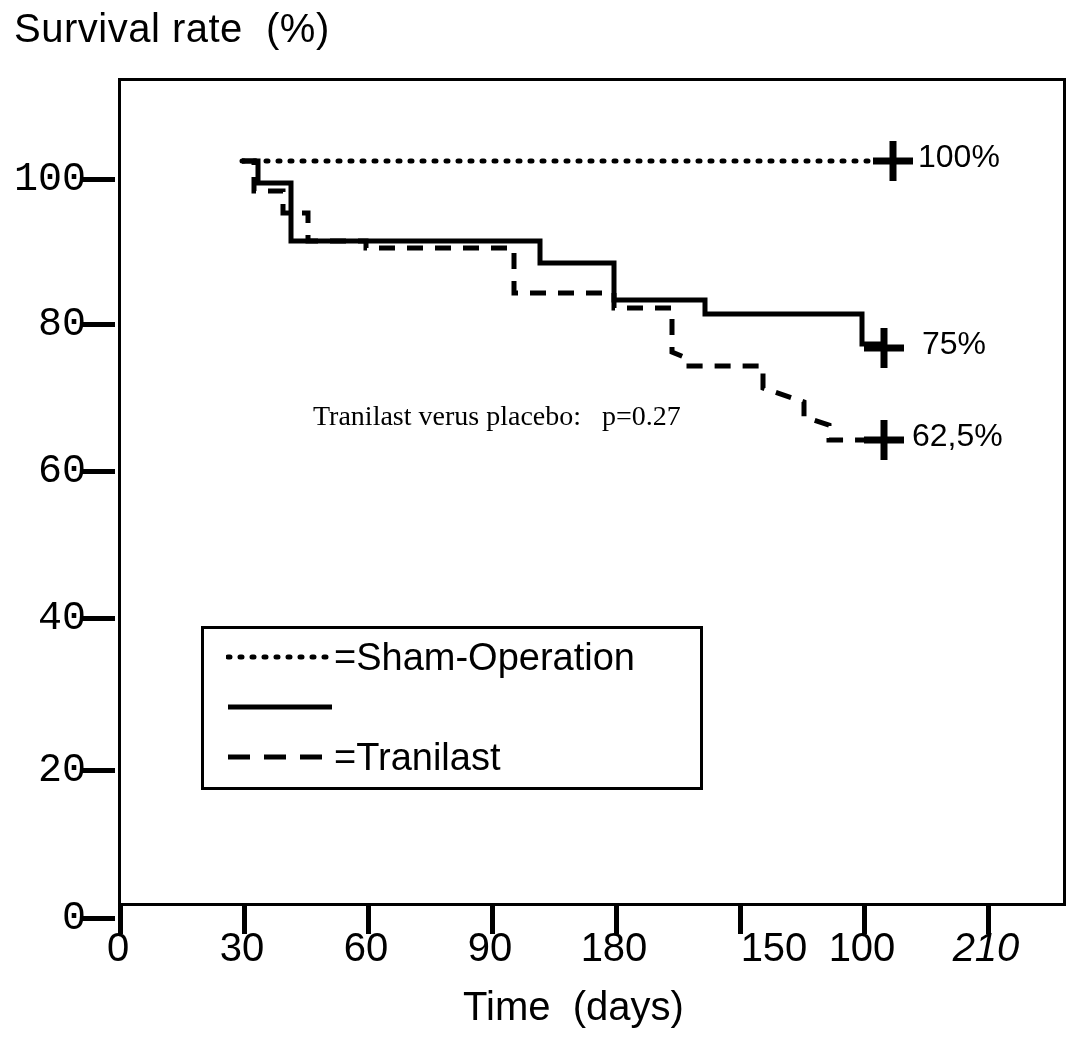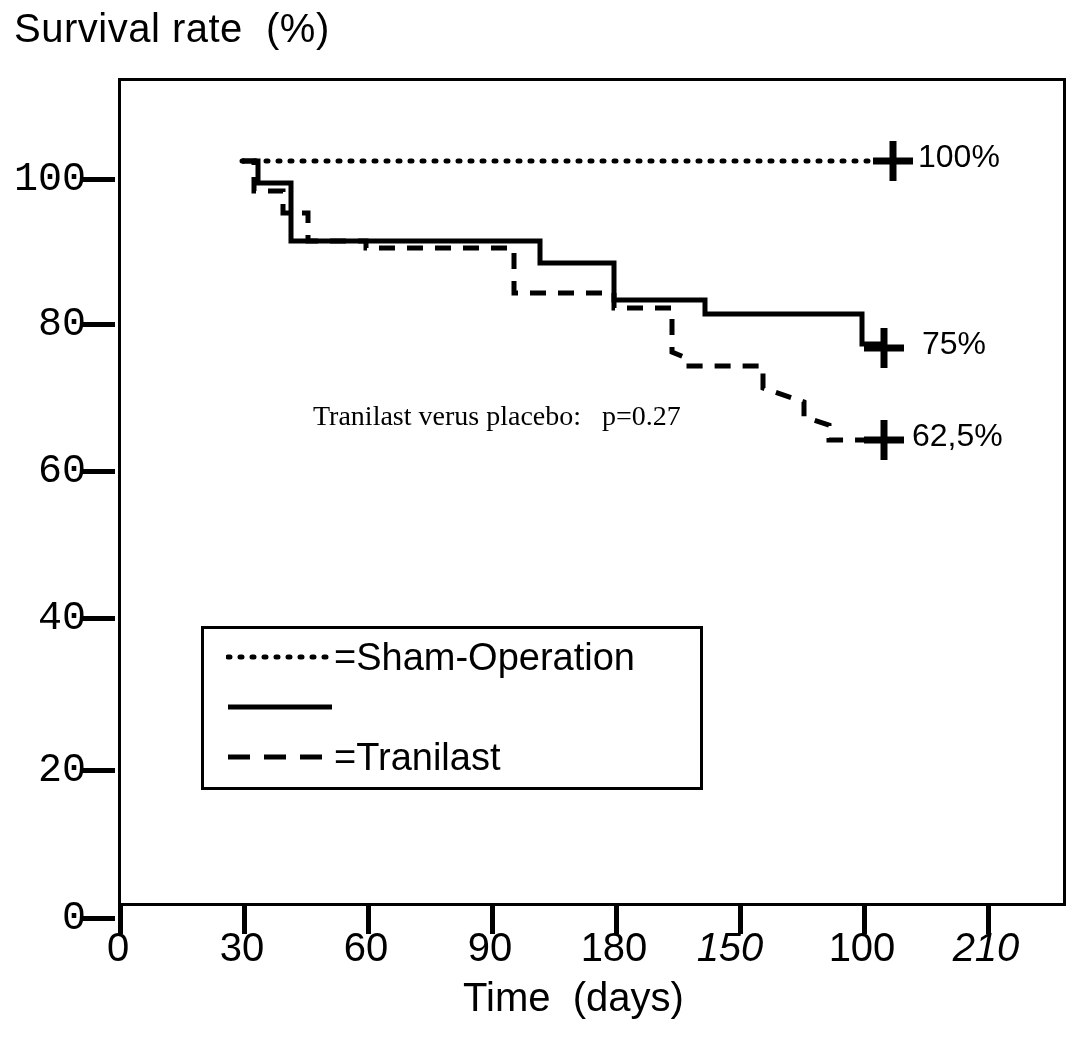--- a/index.html
+++ b/index.html
@@ -34,20 +34,21 @@
     left: 0;
     top: 975px;
     width: 1087px;
     text-align: center;
     font-size: 40px;
     white-space: pre;
   }
   .x-title-inner {
     display: inline-block;
     margin-left: 60px;
+    margin-top: 9px;
   }
   .plot-frame {
     position: absolute;
     left: 118px;
     top: 78px;
     width: 948px;
     height: 828px;
     border: 3px solid #000;
     box-sizing: border-box;
     background: #fff;
@@ -173,21 +174,21 @@
     <div class="xtick-mark" style="left:366px; top:906px; height:28px;"></div>
     <div class="xtick-label" style="left:366px;">60</div>
 
     <div class="xtick-mark" style="left:490px; top:906px; height:28px;"></div>
     <div class="xtick-label" style="left:490px;">90</div>
 
     <div class="xtick-mark" style="left:614px; top:906px; height:28px;"></div>
     <div class="xtick-label" style="left:614px;">180</div>
 
     <div class="xtick-mark" style="left:738px; top:906px; height:28px;"></div>
-    <div class="xtick-label" style="left:730px;font-style:italic;">150</div>
+    <div class="xtick-label" style="left:774px;">150</div>
 
     <div class="xtick-mark" style="left:862px; top:906px; height:28px;"></div>
     <div class="xtick-label" style="left:862px;">100</div>
 
     <div class="xtick-mark" style="left:986px; top:906px; height:28px;"></div>
     <div class="xtick-label" style="left:986px;font-style:italic;">210</div>
   </div>
 
   <svg class="curves" viewBox="0 0 1087 1038">
 

